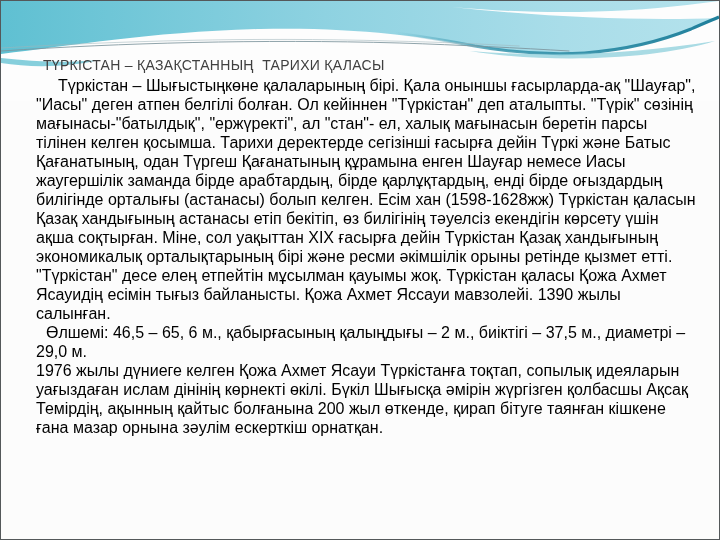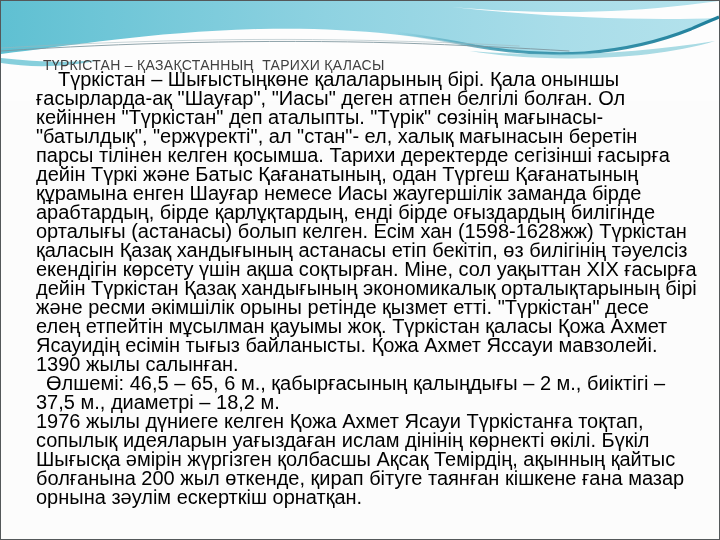--- a/index.html
+++ b/index.html
@@ -24,23 +24,23 @@
     margin:0;
     font-size:14px;
     font-weight:normal;
     letter-spacing:0.3px;
     white-space:pre;
     color:#404040;
     z-index:2;
   }
   .body-text{
     position:absolute;
-    top:69px;left:35px;
+    top:75px;left:35px;
     width:662px;
-    font-size:20px;
+    font-size:16px;
     line-height:19px;
     z-index:2;
   }
   .body-text p{margin:0;padding:0;}
   .p-first{text-indent:22px;}
   .p-dims{text-indent:10px;}
 </style>
 </head>
 <body>
 
@@ -75,17 +75,17 @@
 
     <path d="M0,57 C35,61 65,62 98,59 C70,66 30,67 0,62 Z" fill="#79cad8" opacity="0.9"></path>
 
     <path d="M470,50 C560,57 640,52 716,40 C650,60 545,62 470,50 Z" fill="#85ccd9" opacity="0.7"></path>
   </svg>
 
   <h1 class="title">ТҮРКІСТАН – ҚАЗАҚСТАННЫҢ  ТАРИХИ ҚАЛАСЫ</h1>
 
   <div class="body-text">
     <p class="p-first">Түркістан – Шығыстыңкөне қалаларының бірі. Қала оныншы ғасырларда-ақ "Шауғар", "Иасы" деген атпен белгілі болған. Ол кейіннен "Түркістан" деп аталыпты. "Түрік" сөзінің мағынасы-"батылдық", "ержүректі", ал "стан"- ел, халық мағынасын беретін парсы тілінен келген қосымша. Тарихи деректерде сегізінші ғасырға дейін Түркі және Батыс Қағанатының, одан Түргеш Қағанатының құрамына енген Шауғар немесе Иасы жаугершілік заманда бірде арабтардың, бірде қарлұқтардың, енді бірде оғыздардың билігінде орталығы (астанасы) болып келген. Есім хан (1598-1628жж) Түркістан қаласын Қазақ хандығының астанасы етіп бекітіп, өз билігінің тәуелсіз екендігін көрсету үшін ақша соқтырған. Міне, сол уақыттан XIX ғасырға дейін Түркістан Қазақ хандығының экономикалық орталықтарының бірі және ресми әкімшілік орыны ретінде қызмет етті. "Түркістан" десе елең етпейтін мұсылман қауымы жоқ. Түркістан қаласы Қожа Ахмет Ясауидің есімін тығыз байланысты. Қожа Ахмет Яссауи мавзолейі. 1390 жылы салынған.</p>
-    <p class="p-dims">Өлшемі: 46,5 – 65, 6 м., қабырғасының қалыңдығы – 2 м., биіктігі – 37,5 м., диаметрі – 18,2 м.</p>
+    <p class="p-dims">Өлшемі: 46,5 – 65, 6 м., қабырғасының қалыңдығы – 2 м., биіктігі – 37,5 м., диаметрі – 29,0 м.</p>
     <p class="p-last">1976 жылы дүниеге келген Қожа Ахмет Ясауи Түркістанға тоқтап, сопылық идеяларын уағыздаған ислам дінінің көрнекті өкілі. Бүкіл Шығысқа әмірін жүргізген қолбасшы Ақсақ Темірдің, ақынның қайтыс болғанына 200 жыл өткенде, қирап бітуге таянған кішкене ғана мазар орнына зәулім ескерткіш орнатқан.</p>
   </div>
 
 </div>
 
 </body></html>

